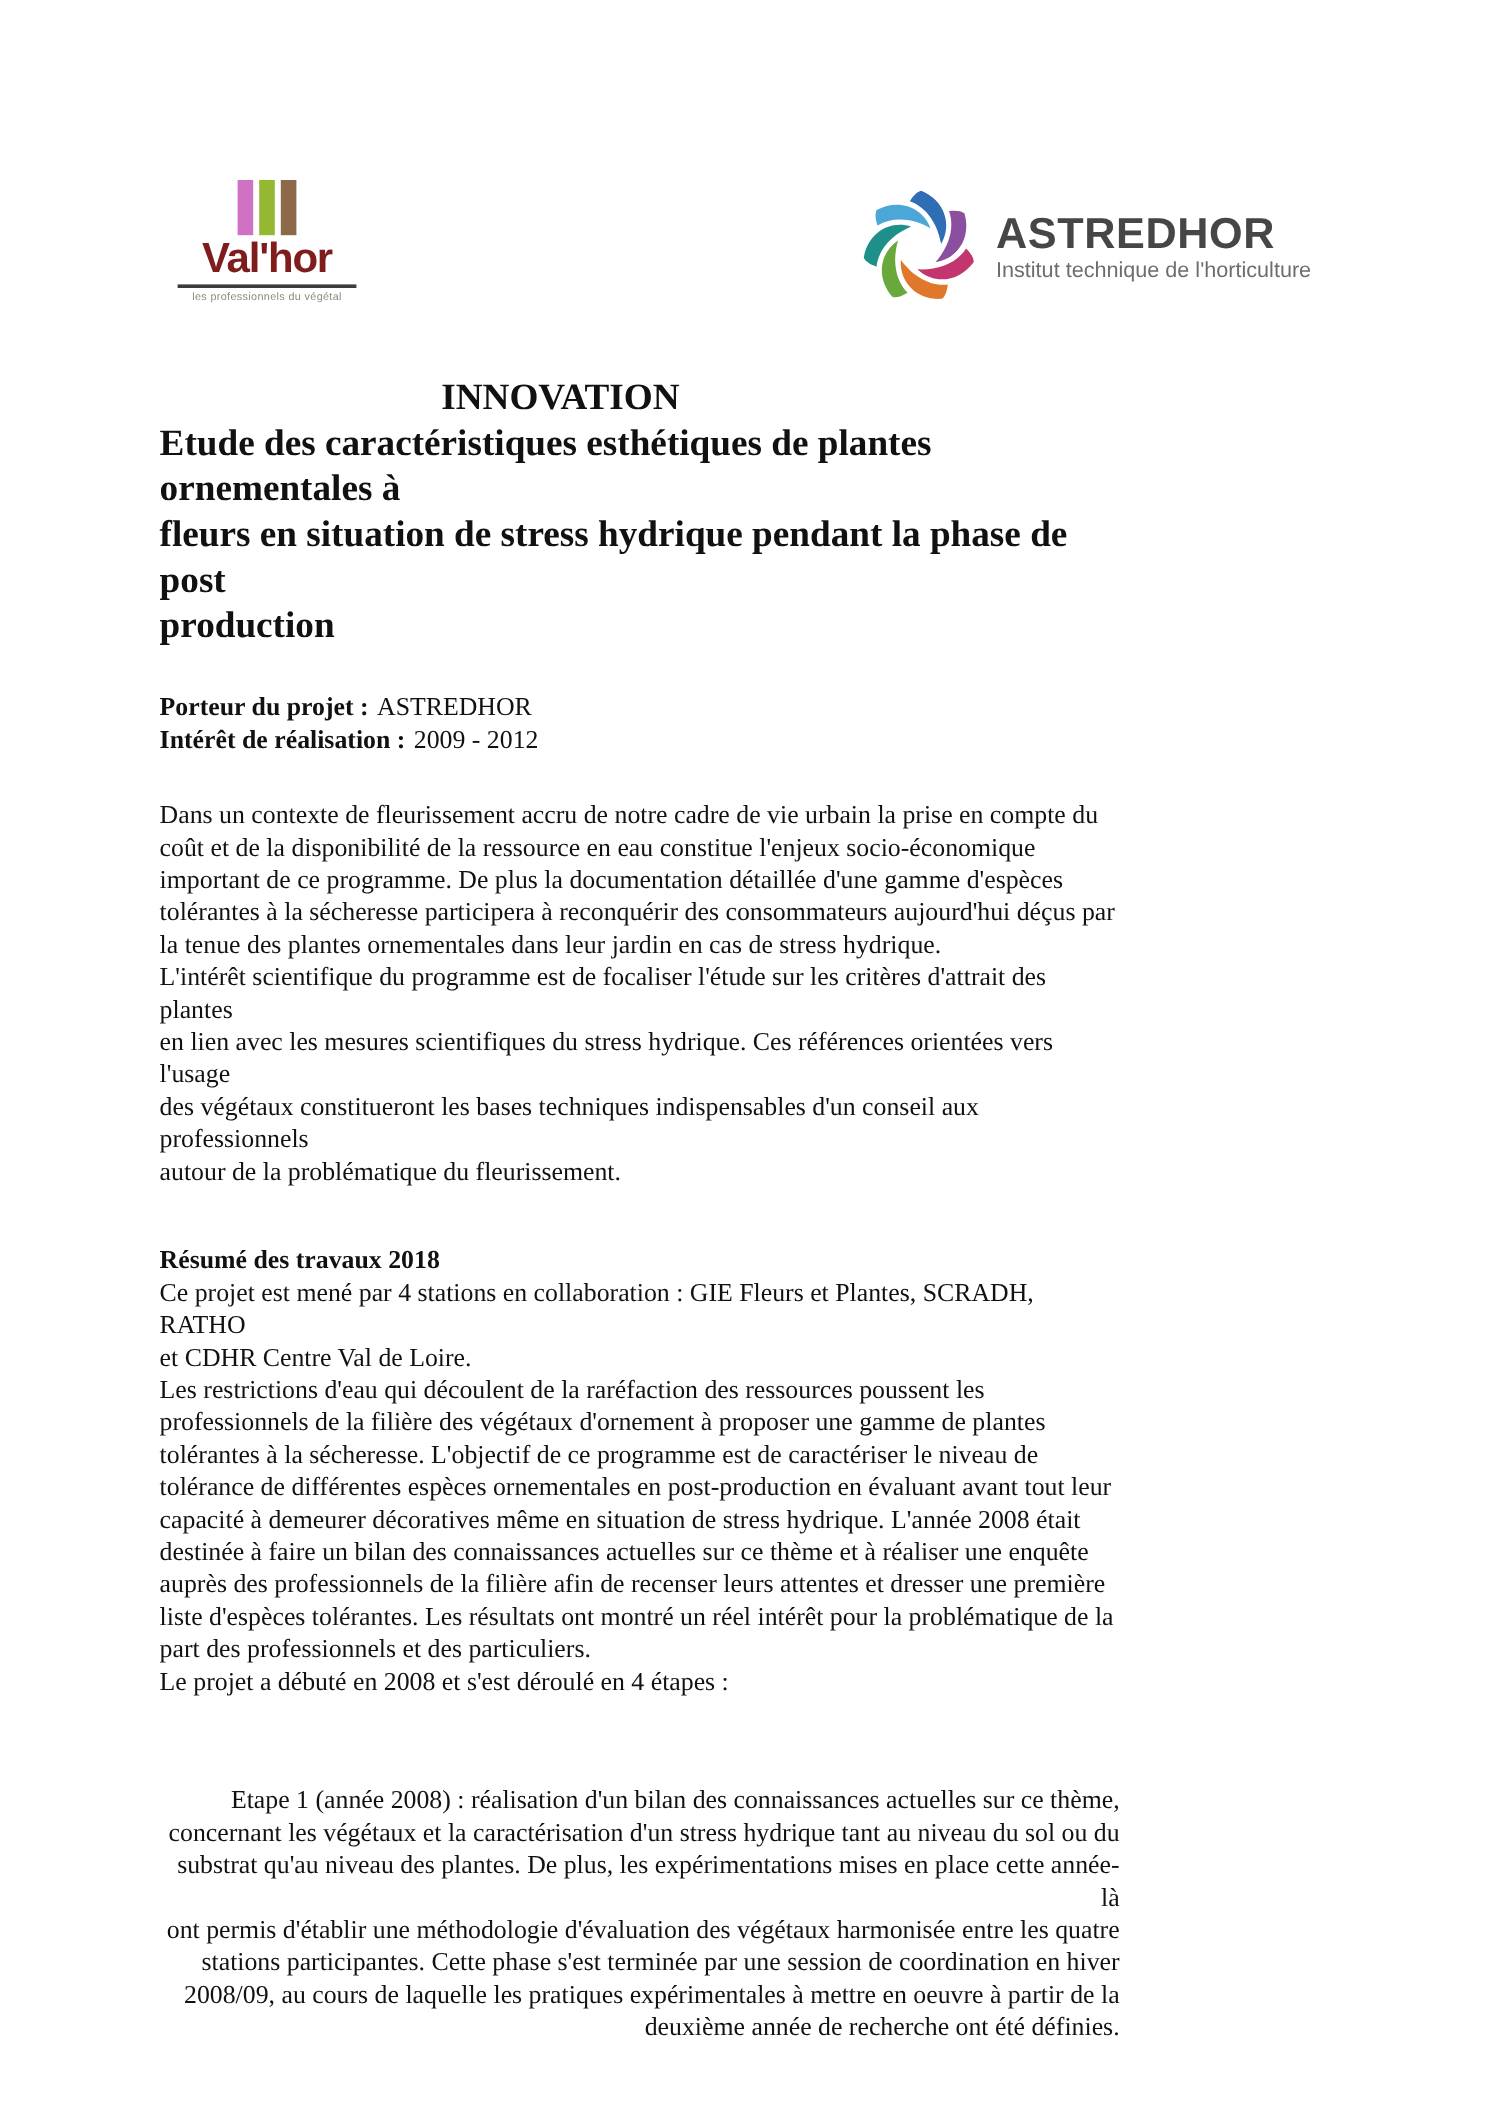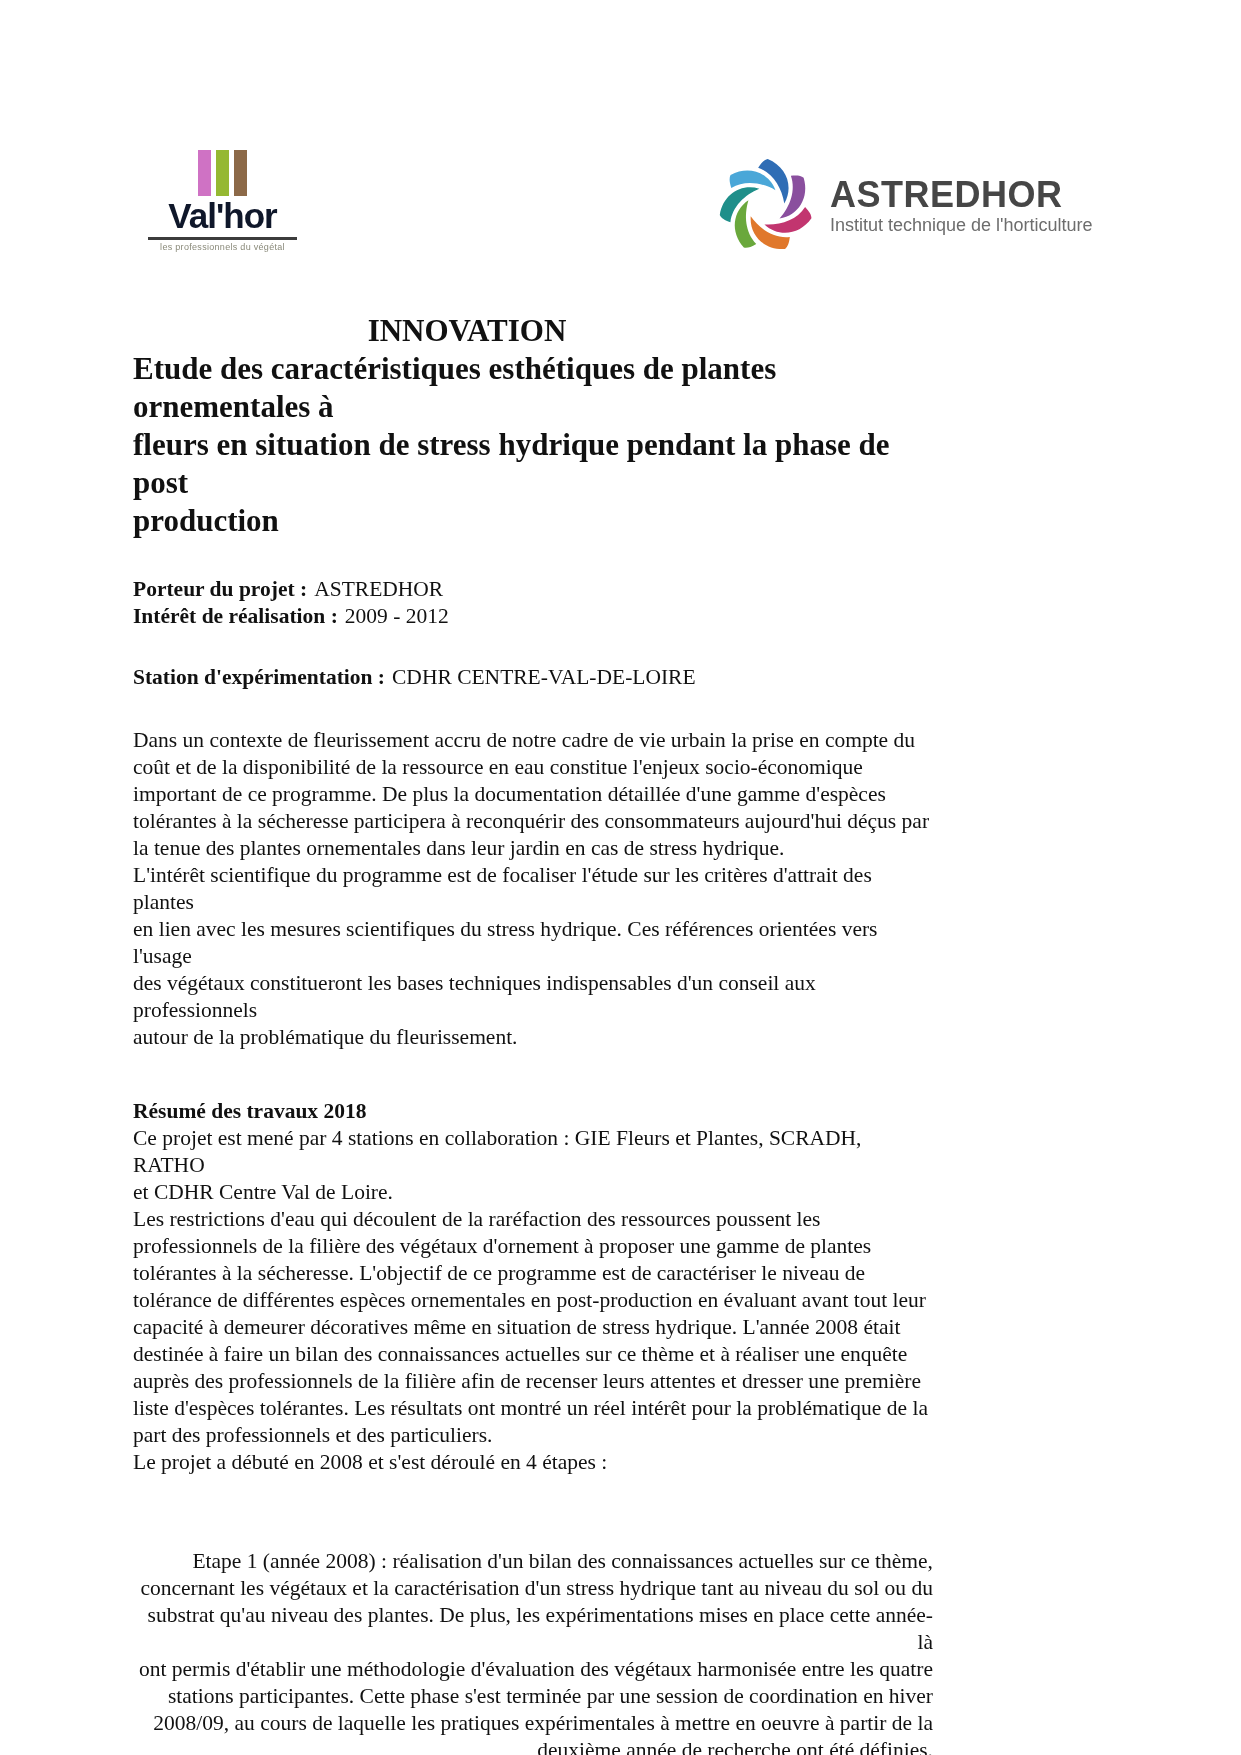--- a/index.html
+++ b/index.html
@@ -26,21 +26,21 @@
     display: flex;
     justify-content: center;
     gap: 5px;
     height: 46px;
     margin-bottom: 2px;
   }
   .valhor-bars .bar { width: 13px; height: 46px; }
   .valhor-name {
     font-size: 35px;
     font-weight: bold;
-    color: #0f172a;
+    color: #7f1d1d;
     letter-spacing: -1px;
     line-height: 36px;
   }
   .valhor-rule {
     height: 3px;
     background: #3c3c3c;
     margin: 3px 8px 2px 8px;
   }
   .valhor-tagline {
     font-size: 9px;
@@ -161,25 +161,20 @@
 
     <div class="meta-block">
       <p class="meta-line">
         <span class="meta-label">Porteur du projet :</span><span class="meta-value">ASTREDHOR</span>
       </p>
       <p class="meta-line">
         <span class="meta-label">Intérêt de réalisation :</span><span class="meta-value">2009 - 2012</span>
       </p>
     </div>
 
-    <div class="meta-block station-block">
-      <p class="meta-line">
-        <span class="meta-label">Station d'expérimentation :</span><span class="meta-value">CDHR CENTRE-VAL-DE-LOIRE</span>
-      </p>
-    </div>
 
     <div class="section-interet">
       <p class="para">Dans un contexte de fleurissement accru de notre cadre de vie urbain la prise en compte du
 coût et de la disponibilité de la ressource en eau constitue l'enjeux socio-économique
 important de ce programme. De plus la documentation détaillée d'une gamme d'espèces
 tolérantes à la sécheresse participera à reconquérir des consommateurs aujourd'hui déçus par
 la tenue des plantes ornementales dans leur jardin en cas de stress hydrique.</p>
       <p class="para">L'intérêt scientifique du programme est de focaliser l'étude sur les critères d'attrait des plantes
 en lien avec les mesures scientifiques du stress hydrique. Ces références orientées vers l'usage
 des végétaux constitueront les bases techniques indispensables d'un conseil aux professionnels

